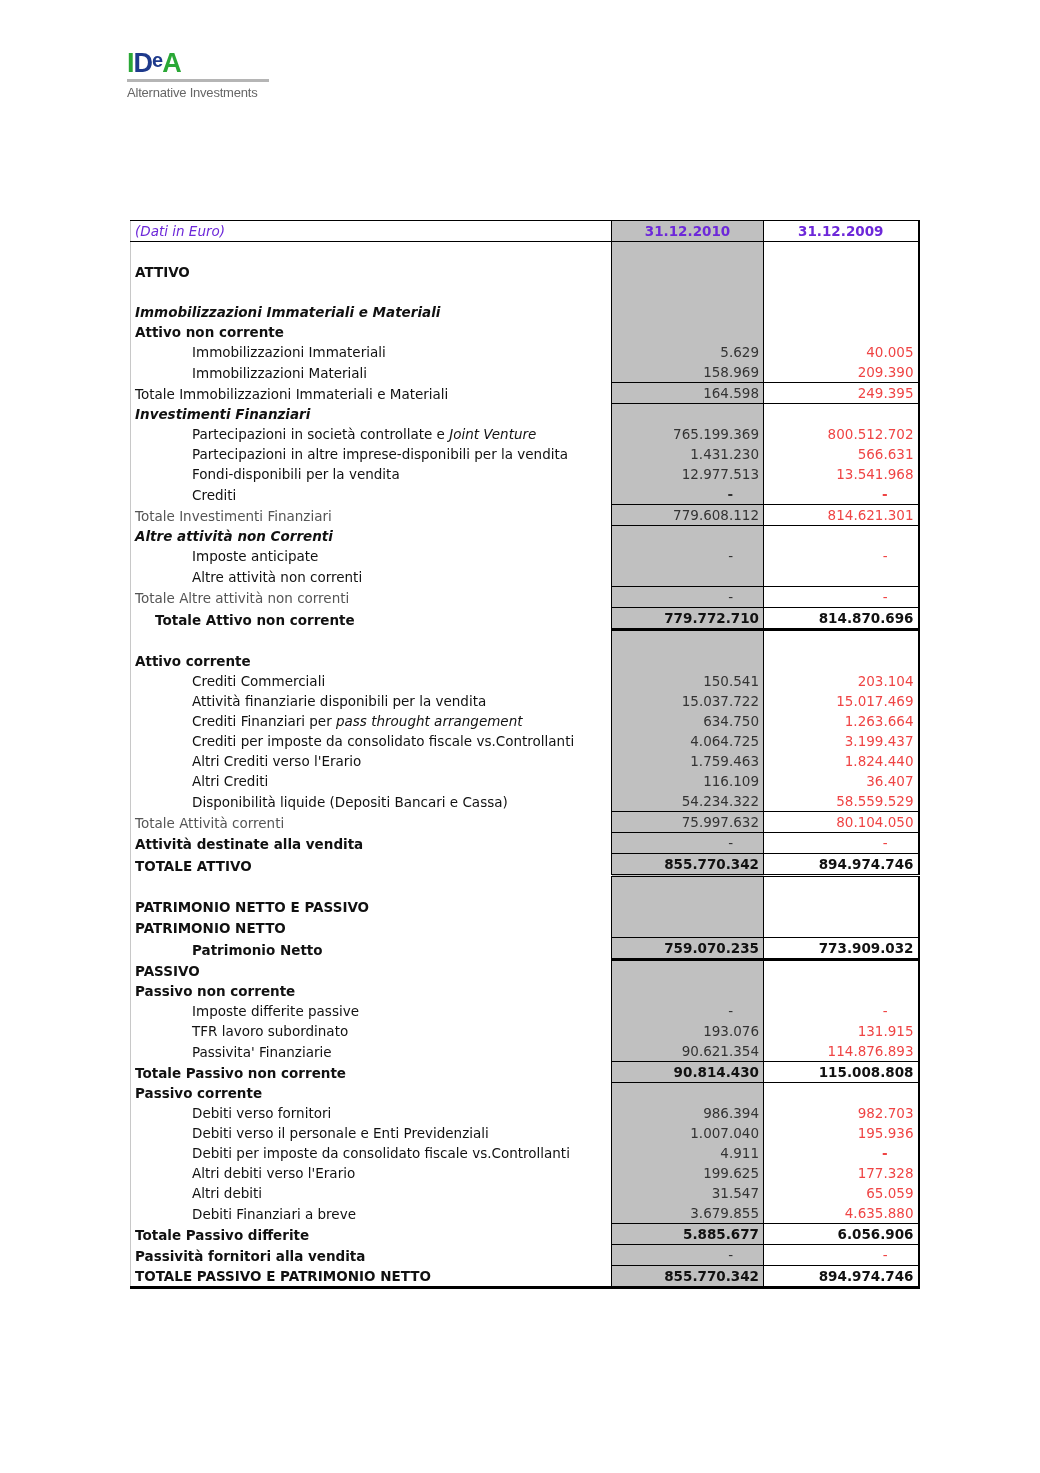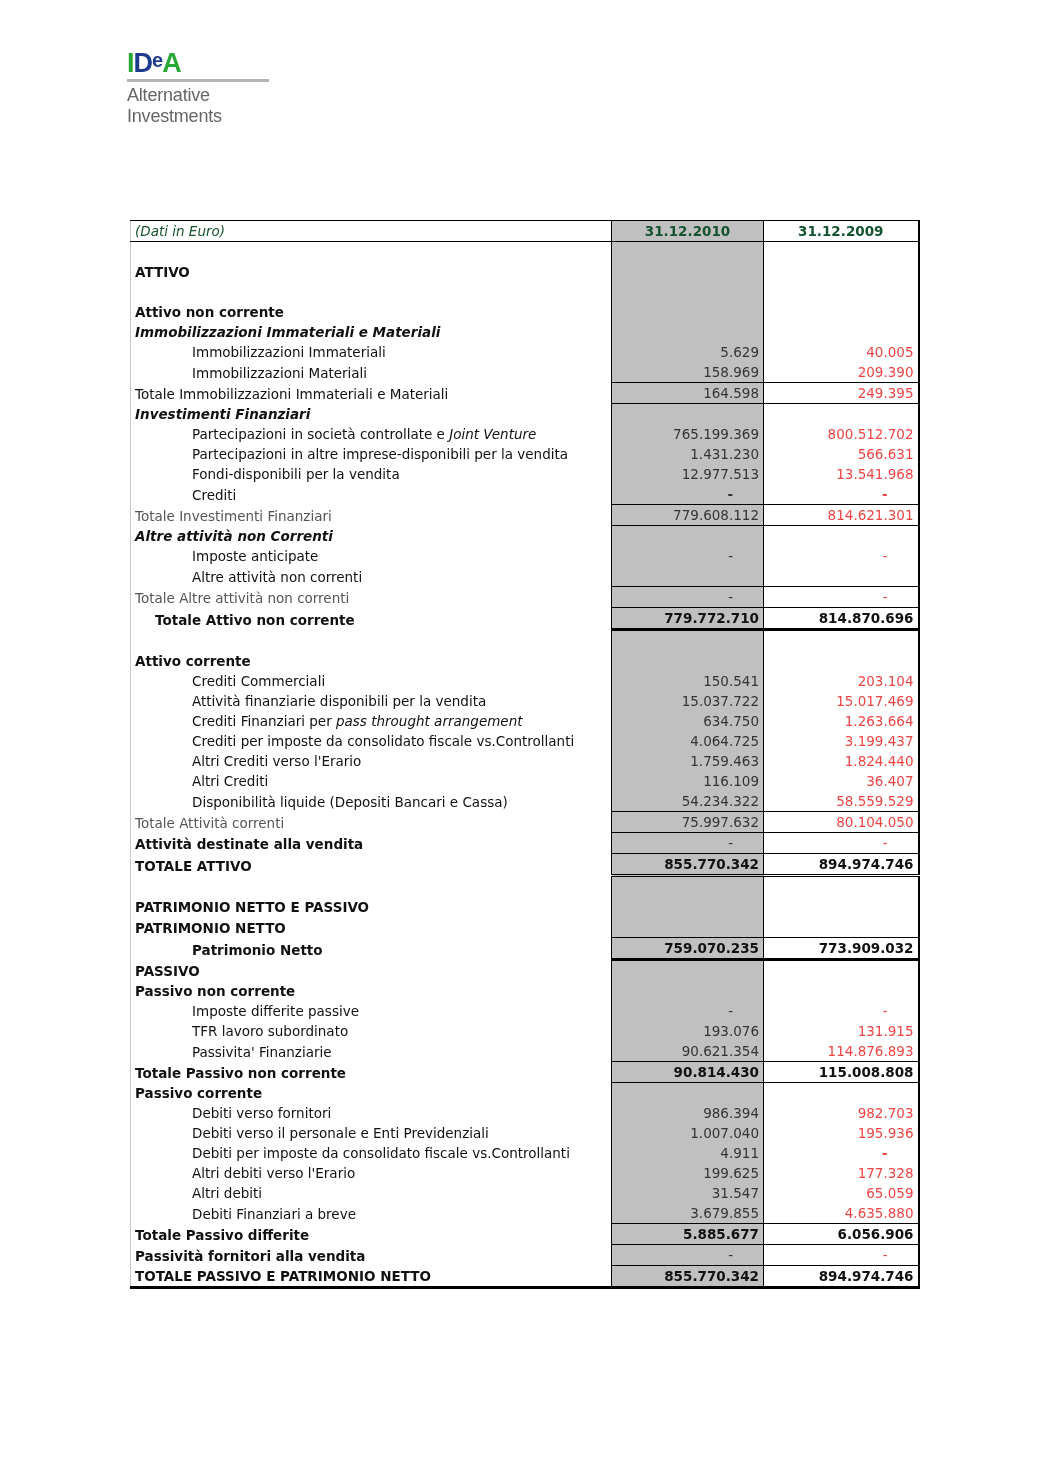--- a/index.html
+++ b/index.html
@@ -6,35 +6,35 @@
   body {
     width: 1040px; height: 1473px; position: relative; overflow: hidden;
     font-family: "DejaVu Sans", sans-serif; color: #111;
   }
   .logo { position: absolute; left: 127px; top: 50px; width: 145px; }
   .logo-mark { font-family: "Liberation Sans", sans-serif; font-weight: bold; font-size: 27px; letter-spacing: -1px; line-height: 26px; height: 26px; }
   .logo-mark .g { color: #2aa836; }
   .logo-mark .b { color: #1e3a8c; }
   .logo-mark .e { color: #1e3a8c; font-size: 20px; position: relative; top: -5px; }
   .logo-rule { height: 3px; background: #b5b5b5; margin-top: 3px; width: 142px; }
-  .logo-sub { font-family: "Liberation Sans", sans-serif; font-size: 18px; color: #666; margin-top: 3px; letter-spacing: -0.2px; }
+  .logo-sub { font-family: "Liberation Sans", sans-serif; font-size: 13px; color: #666; margin-top: 3px; letter-spacing: -0.2px; }
 
   table.bs {
     position: absolute; left: 130px; top: 220px;
     border-collapse: collapse; table-layout: fixed;
     font-size: 13.5px; line-height: 19px;
   }
   table.bs col.c0 { width: 481px; }
   table.bs col.c1 { width: 152px; }
   table.bs col.c2 { width: 155px; }
   table.bs td { padding: 0 4px; height: 20px; white-space: nowrap; vertical-align: bottom; }
   td.lbl { border-left: 1px solid #c8c8c8; border-right: 1px solid #000; }
   td.v1 { background: #c0c0c0; text-align: right; padding-right: 8px; color: #333; border-right: 1px solid #000; }
   td.v2 { text-align: right; padding-right: 8px; color: #ef4444; border-right: 2px solid #000; }
-  tr.hdr td { border-top: 1.5px solid #000; border-bottom: 1.5px solid #000; font-weight: bold; text-align: center; color: #14532d; padding-right: 4px; }
+  tr.hdr td { border-top: 1.5px solid #000; border-bottom: 1.5px solid #000; font-weight: bold; text-align: center; color: #6d28d9; padding-right: 4px; }
   tr.hdr td.lbl { font-style: italic; font-weight: normal; text-align: left; }
   .ind { padding-left: 61px !important; margin-top: 9px; }
   .ind2 { padding-left: 24px !important; }
   .b { font-weight: bold; }
   .bi { font-weight: bold; font-style: italic; }
   .it { font-style: italic; }
   .faint { color: #555; }
   tr.tot td.v1, tr.tot td.v2 { border-top: 1px solid #000; border-bottom: 1px solid #000; }
   tr.tot-b td.v1, tr.tot-b td.v2 { border-top: 1px solid #000; border-bottom: 1px solid #000; font-weight: bold; color: #111; }
   tr.tot-thick td.v1, tr.tot-thick td.v2 { border-top: 1px solid #000; border-bottom: 3px solid #000; font-weight: bold; color: #111; }
@@ -73,26 +73,26 @@
         <td class="lbl b">ATTIVO</td>
         <td class="v1"></td>
         <td class="v2"></td>
       </tr>
     <tr>
         <td class="lbl"></td>
         <td class="v1"></td>
         <td class="v2"></td>
       </tr>
     <tr>
+        <td class="lbl bi">Immobilizzazioni Immateriali e Materiali</td>
+        <td class="v1"></td>
+        <td class="v2"></td>
+      </tr>
+    <tr>
         <td class="lbl b">Attivo non corrente</td>
-        <td class="v1"></td>
-        <td class="v2"></td>
-      </tr>
-    <tr>
-        <td class="lbl bi">Immobilizzazioni Immateriali e Materiali</td>
         <td class="v1"></td>
         <td class="v2"></td>
       </tr>
     <tr>
         <td class="lbl ind">Immobilizzazioni Immateriali</td>
         <td class="v1">5.629</td>
         <td class="v2">40.005</td>
       </tr>
     <tr>
         <td class="lbl ind">Immobilizzazioni Materiali</td>

